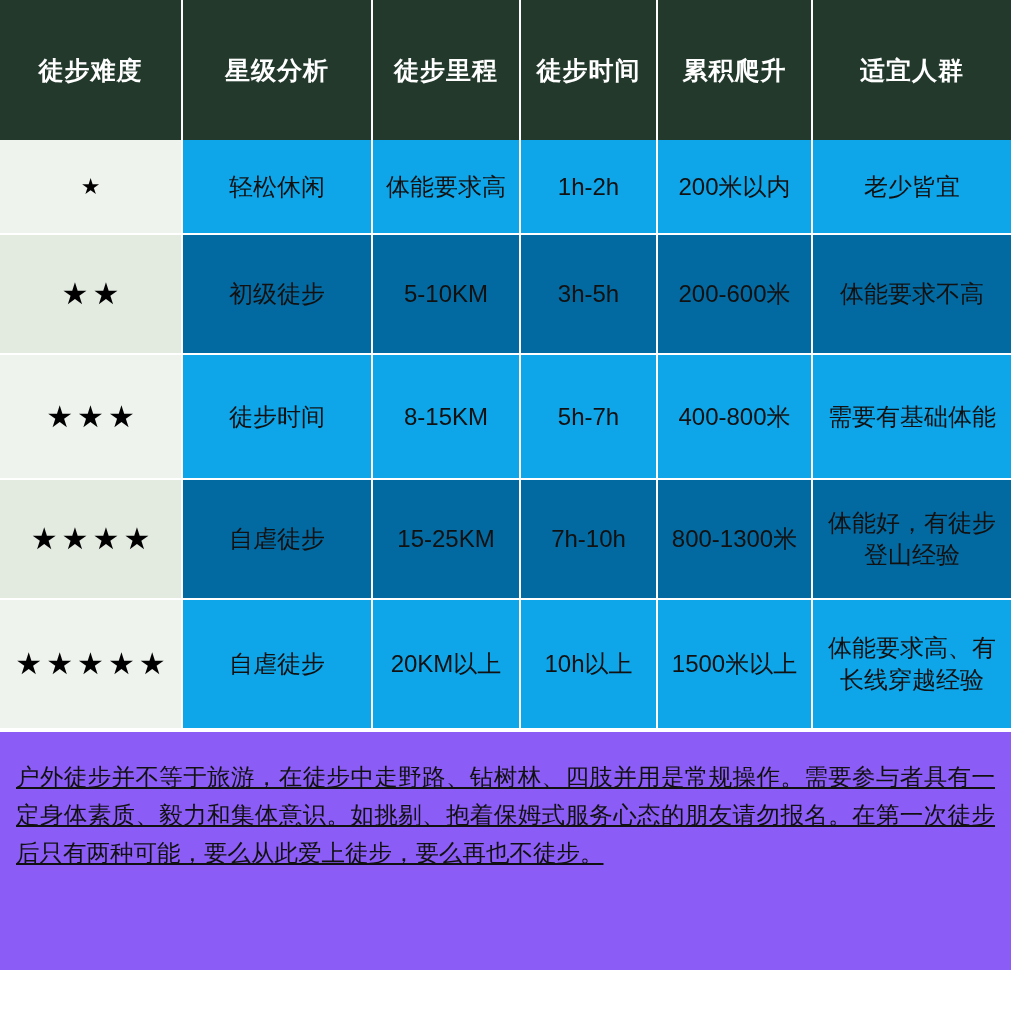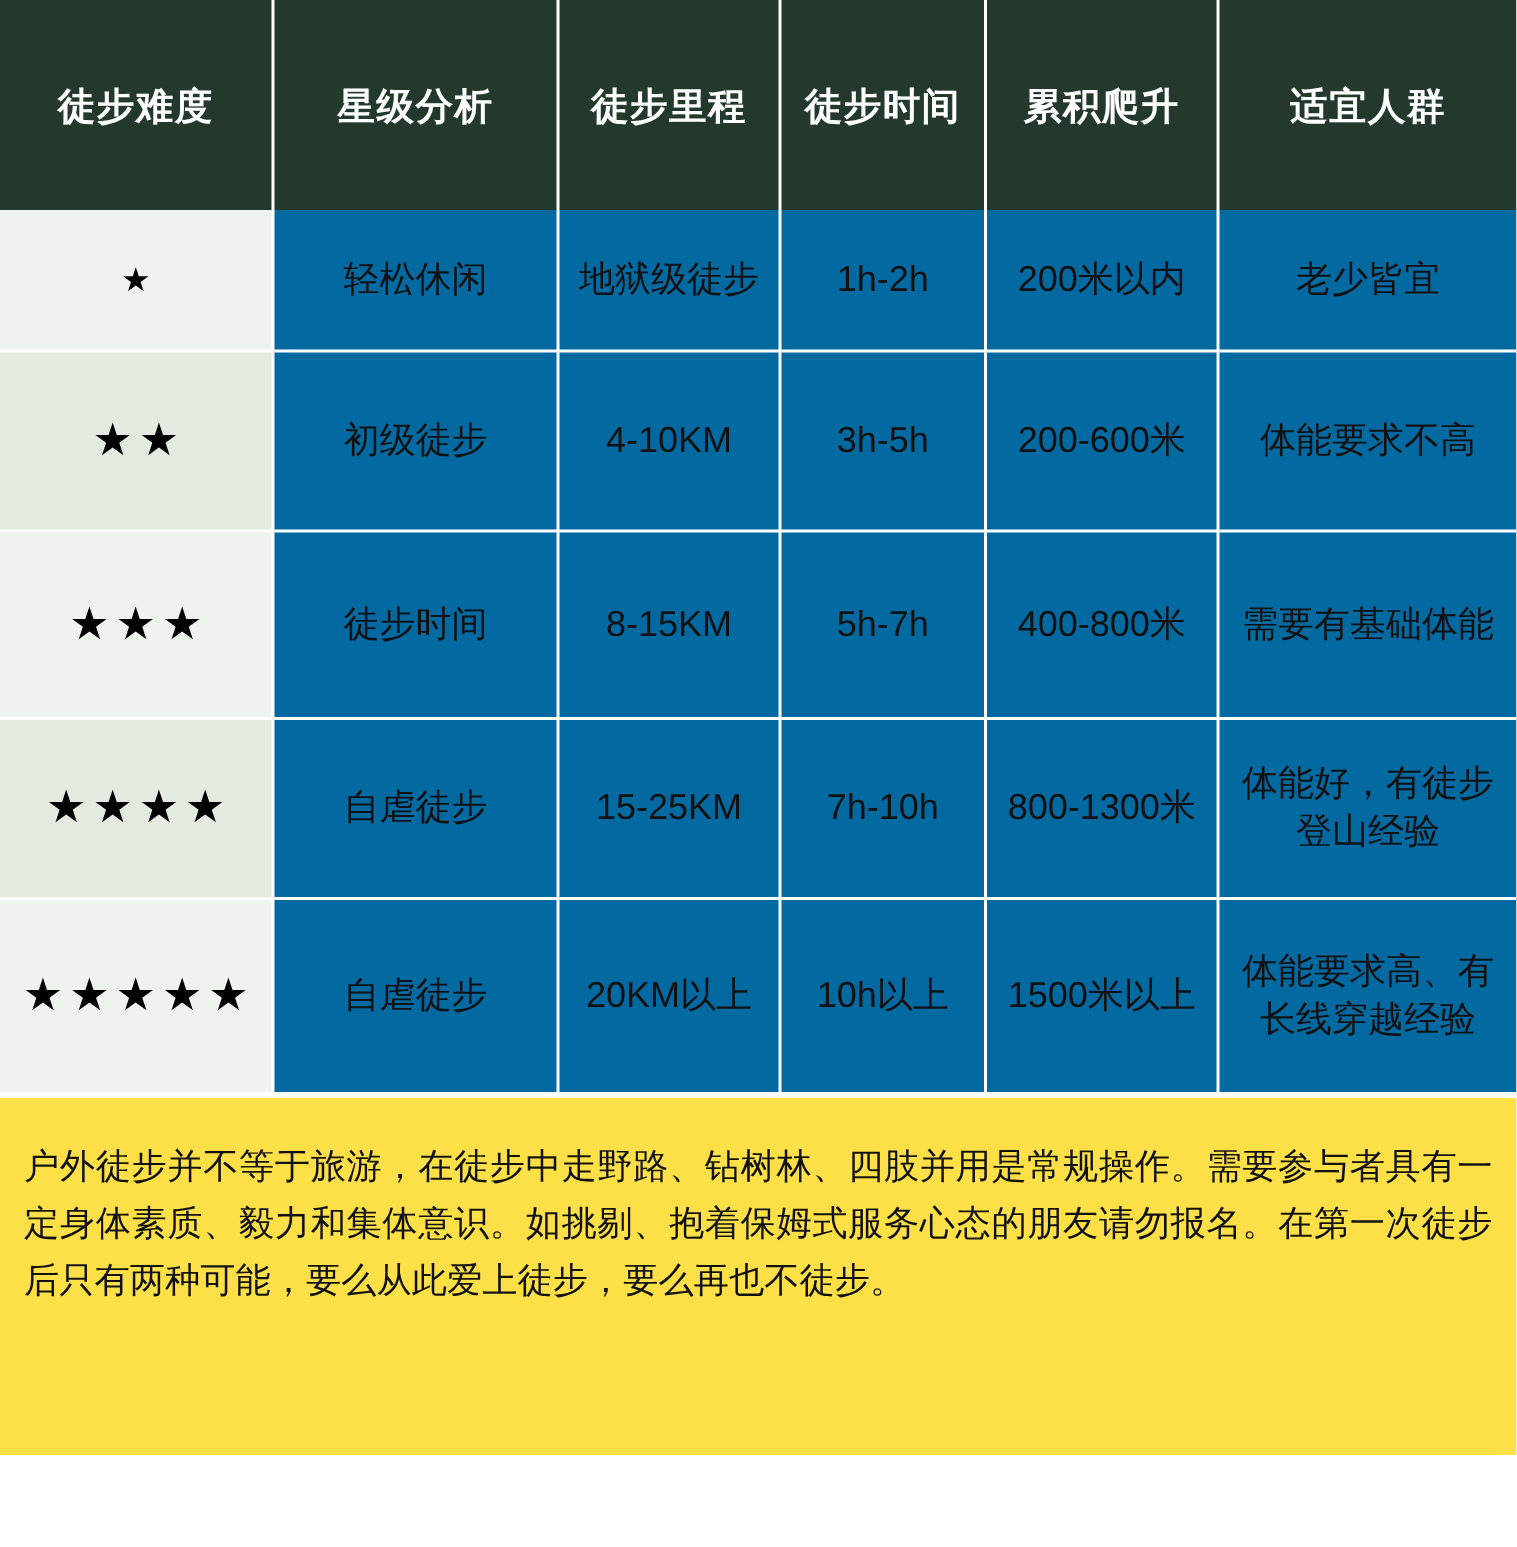--- a/index.html
+++ b/index.html
@@ -50,21 +50,21 @@
     vertical-align: middle;
     font-size: 24px;
     border-right: 2px solid #ffffff;
     border-bottom: 2px solid #ffffff;
     padding: 6px 8px;
     line-height: 1.32;
     box-sizing: border-box;
   }
   tbody td:last-child { border-right: none; }
 
-  tbody tr.row-light td { background: #0369a1; }
+  tbody tr.row-light td { background: #0ea5e9; }
   tbody tr.row-tint td { background: #0369a1; }
 
   tbody td.stars-cell {
     background: #e3ebe1 !important;
     font-size: 0;
     white-space: nowrap;
     padding: 6px 4px;
   }
   tbody tr.row-light td.stars-cell { background: #eef3ed !important; }
 
@@ -80,24 +80,25 @@
 
   .row-h1 td { height: 94px; }
   .row-h2 td { height: 120px; }
   .row-h3 td { height: 125px; }
   .row-h4 td { height: 120px; }
   .row-h5 td { height: 130px; }
 
   .note {
     margin: 0;
     padding: 26px 16px 20px 16px;
-    background: #fde047;
+    background: #8b5cf6;
     border-top: 2px solid #ffffff;
     height: 240px;
     box-sizing: border-box;
+    text-decoration: underline;
   }
   .note p {
     margin: 0;
     font-size: 23.5px;
     line-height: 1.62;
     color: #111111;
     text-align: justify;
     text-justify: inter-ideograph;
   }
 </style>
@@ -125,33 +126,33 @@
         <th>适宜人群</th>
       </tr>
     </thead>
     <tbody>
 
       <tr class="row-light row-h1">
         <td class="stars-cell">
           <span class="star small">★</span>
         </td>
         <td>轻松休闲</td>
-        <td>地狱级徒步</td>
+        <td>体能要求高</td>
         <td>1h-2h</td>
         <td>200米以内</td>
         <td>老少皆宜</td>
       </tr>
 
       <tr class="row-tint row-h2">
         <td class="stars-cell">
           <span class="star">★</span>
           <span class="star">★</span>
         </td>
         <td>初级徒步</td>
-        <td>4-10KM</td>
+        <td>5-10KM</td>
         <td>3h-5h</td>
         <td>200-600米</td>
         <td>体能要求不高</td>
       </tr>
 
       <tr class="row-light row-h3">
         <td class="stars-cell">
           <span class="star">★</span>
           <span class="star">★</span>
           <span class="star">★</span>

